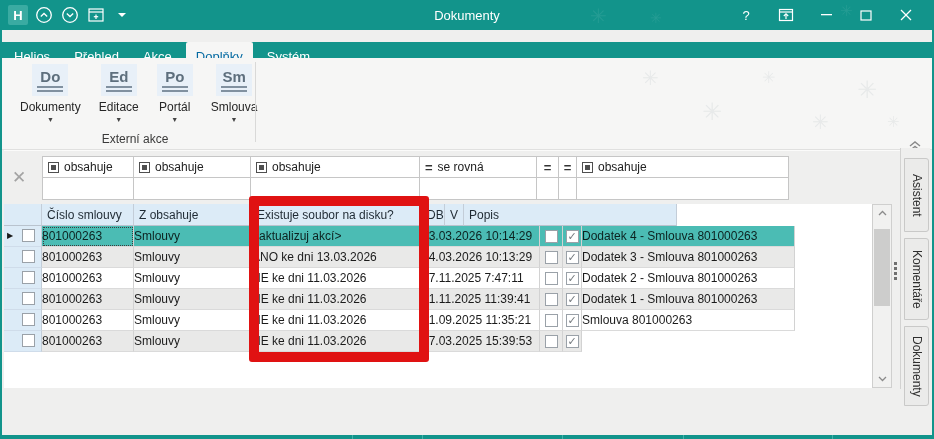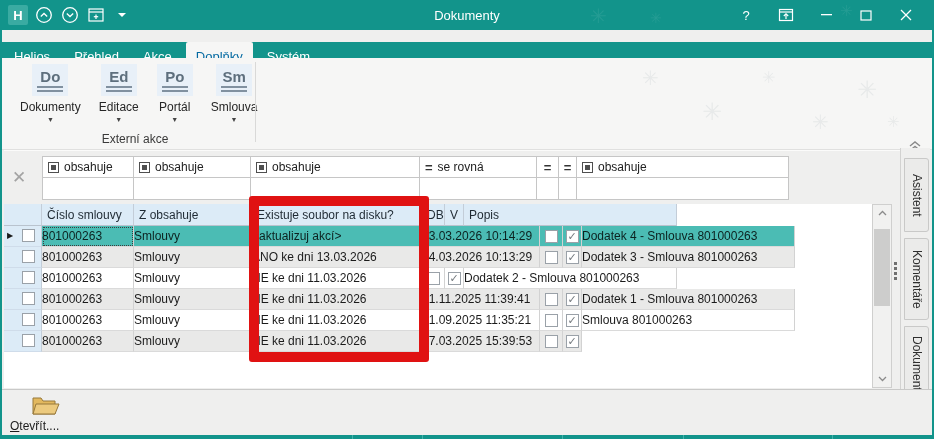--- a/index.html
+++ b/index.html
@@ -365,20 +365,21 @@
           </div>
           <div class="gcell" style="width: 213px;">Dodatek 3 - Smlouva 801000263</div>
         </div>
         <div class="grow">
           <div class="gind">
             <div class="cb"></div>
           </div>
           <div class="gcell" style="width: 92px;">801000263</div>
           <div class="gcell" style="width: 118px;">Smlouvy</div>
           <div class="gcell" style="width: 170px;">NE ke dni 11.03.2026</div>
+          <div class="gcell" style="width: 118px;">27.11.2025 7:47:11</div>
           <div class="gcell center" style="width: 23px;">
             <div class="cb"></div>
           </div>
           <div class="gcell center" style="width: 19px;">
             <div class="cb checked">
               <span class="tick">✓</span>
             </div>
           </div>
           <div class="gcell" style="width: 213px;">Dodatek 2 - Smlouva 801000263</div>
         </div>
@@ -457,29 +458,20 @@
       <span></span>
       <span></span>
   </div>
 
   <div class="sidebar">
     <div class="stab" style="top:10px; height:74px;">Asistent</div>
     <div class="stab" style="top:90px; height:82px;">Komentáře</div>
     <div class="stab" style="top:178px; height:80px;">Dokumenty</div>
   </div>
 
-  <div class="footer">
-    <div class="folder">
-      <svg width="30" height="24" viewBox="0 0 30 24">
-        <path d="M3 4 L11 4 L13 7 L25 7 L25 20 L3 20 Z" fill="#e2b85e" stroke="#97783a" stroke-width="1"></path>
-        <path d="M6 10 L29 10 L25 20 L3 20 Z" fill="#ecca7e" stroke="#97783a" stroke-width="1"></path>
-      </svg>
-    </div>
-    <div class="openlabel"><span class="accel">O</span><span>tevřít....</span></div>
-  </div>
 
   <div class="statusstrip">
     <span style="left:352px;"></span>
       <span style="left:422px;"></span>
     <span style="left:562px;"></span>
       <span style="left:683px;"></span>
       <span style="left:832px;"></span>
   </div>
 
   <div class="annotation"></div>

